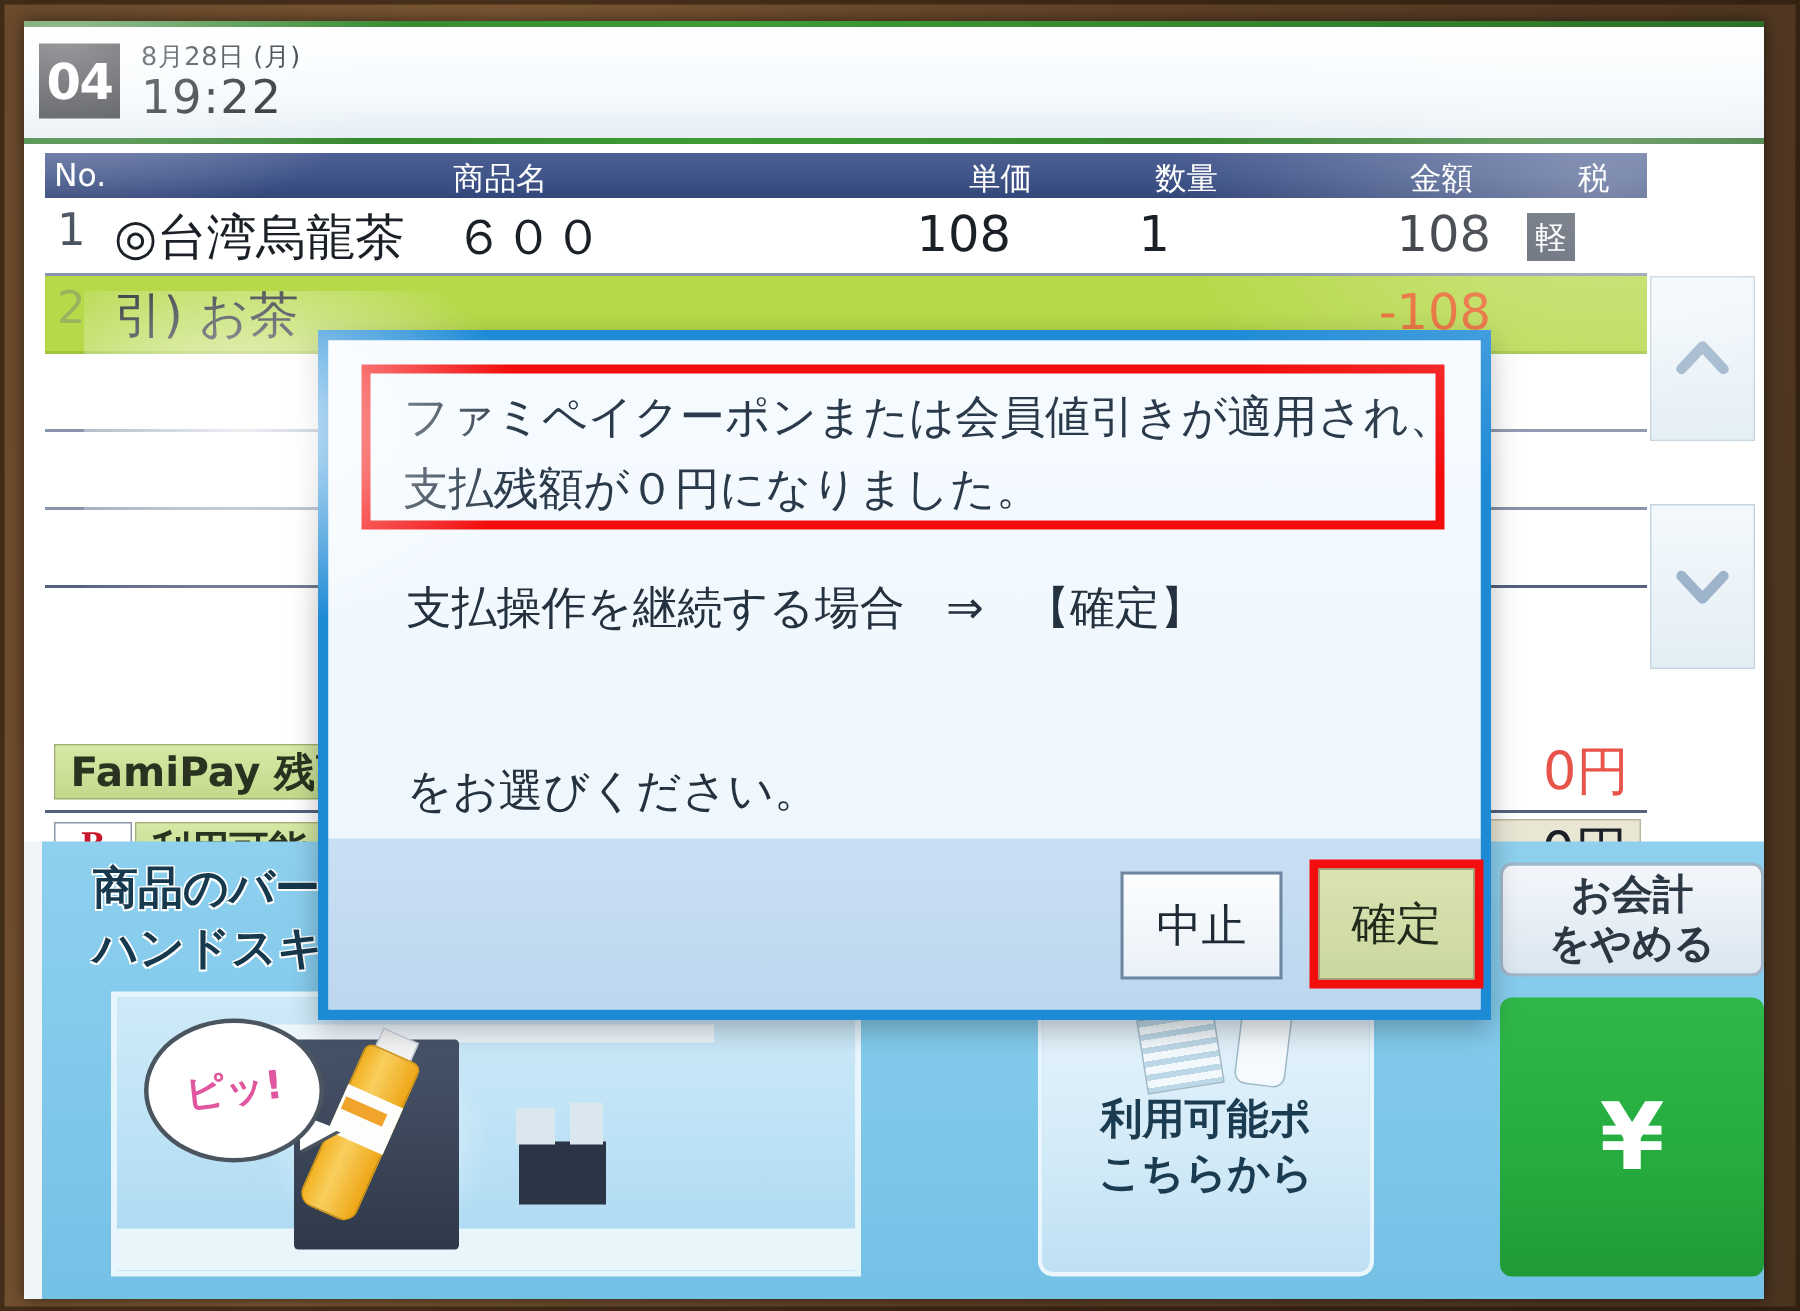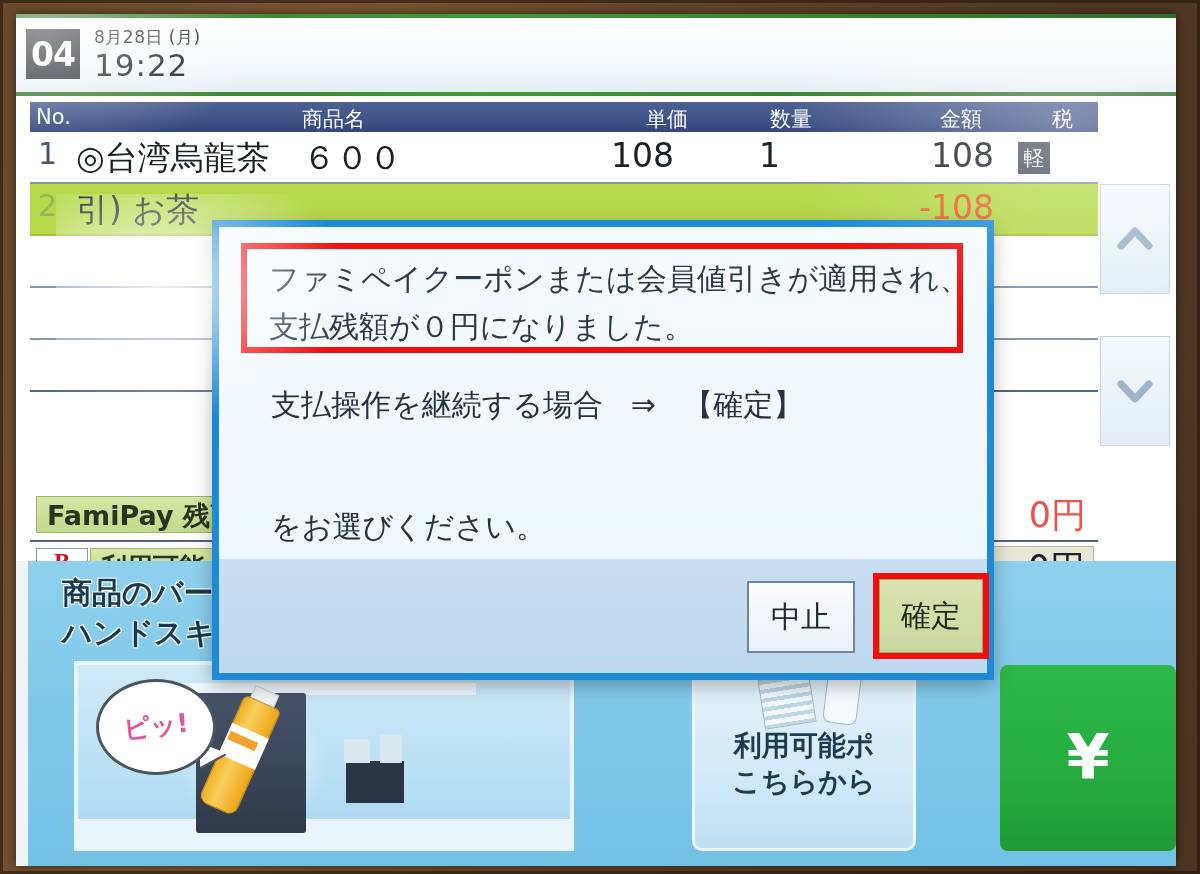--- a/index.html
+++ b/index.html
@@ -291,20 +291,24 @@
           <div id="nb-paper"></div>
           <div id="nb-cup"></div>
         </div>
         <div>利用可能ポ</div>
         <div>こちらから</div>
       </div>
 
       <svg id="cancel-chev" viewBox="0 0 30 34">
         <path d="M23 3 L9 17 L23 31" fill="none" stroke="#e8403a" stroke-width="7" stroke-linecap="round" stroke-linejoin="round"></path>
       </svg>
+      <div id="cancel-sale">
+        <div>お会計</div>
+        <div>をやめる</div>
+      </div>
 
       <div id="pay-btn">
         <div id="pay-yen">¥</div>
       </div>
     </div>
 
     <div id="glare3"></div>
 
     <div id="dialog">
       <div id="dlg-inner">

